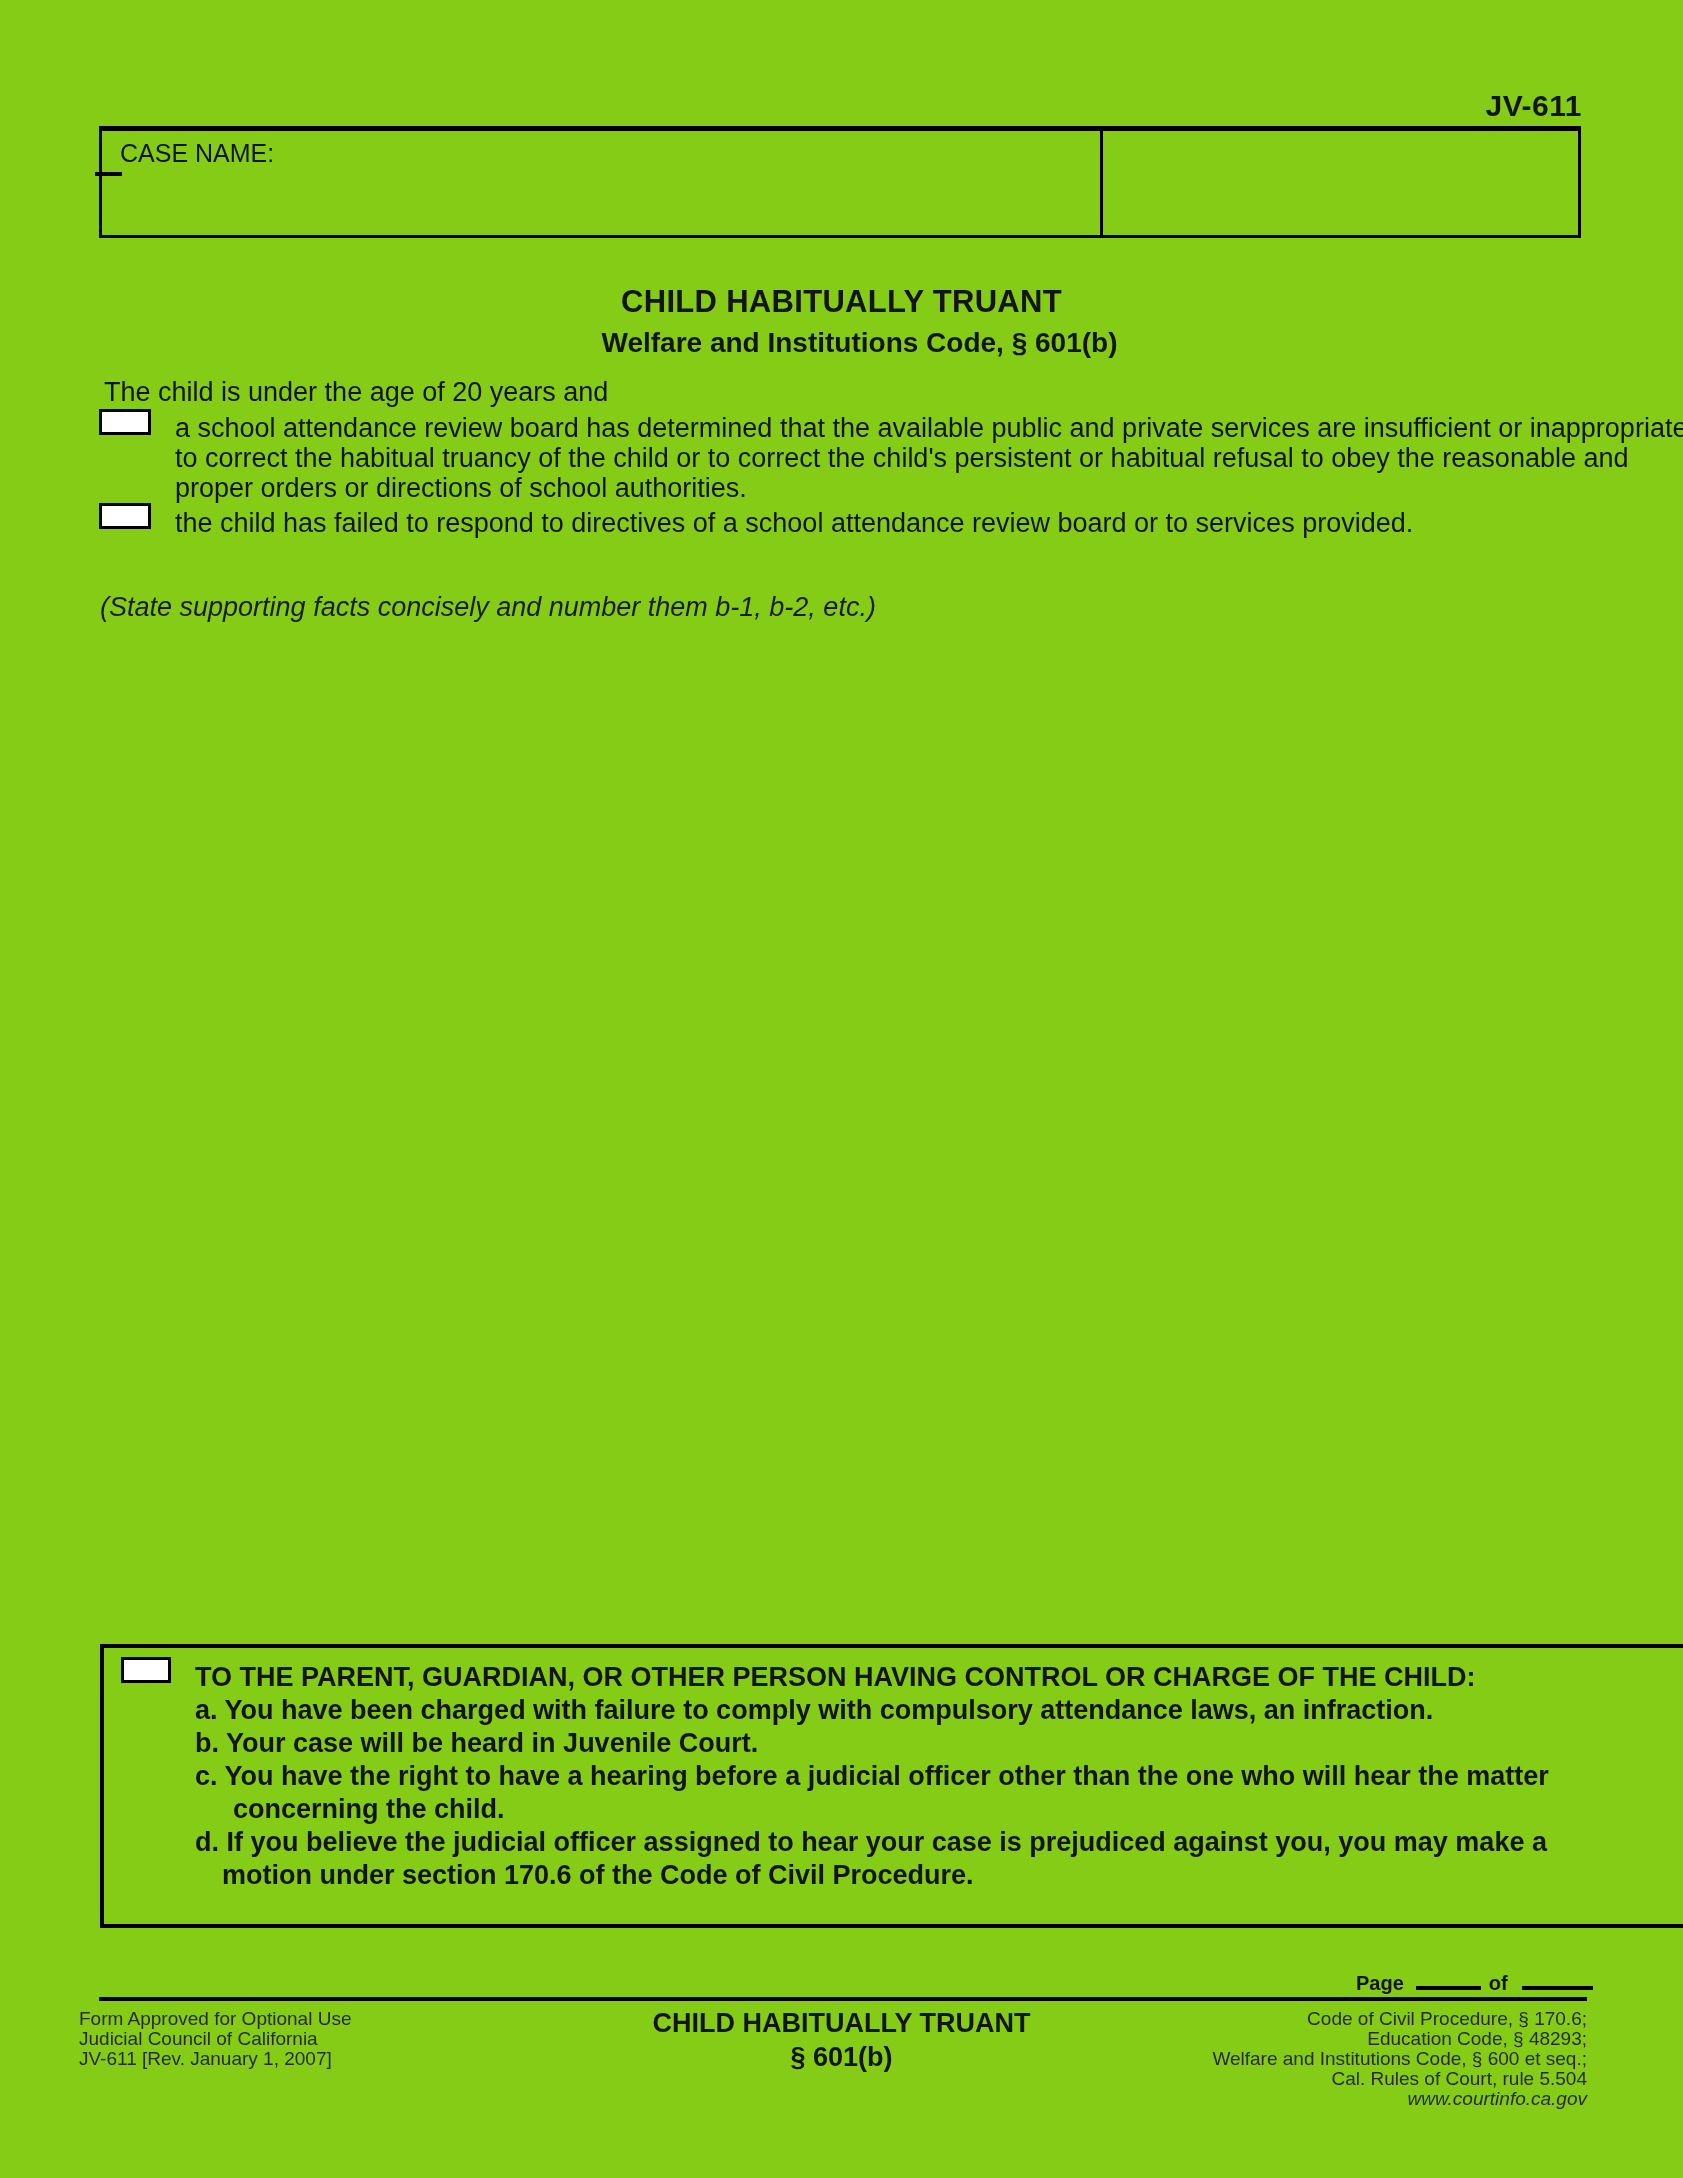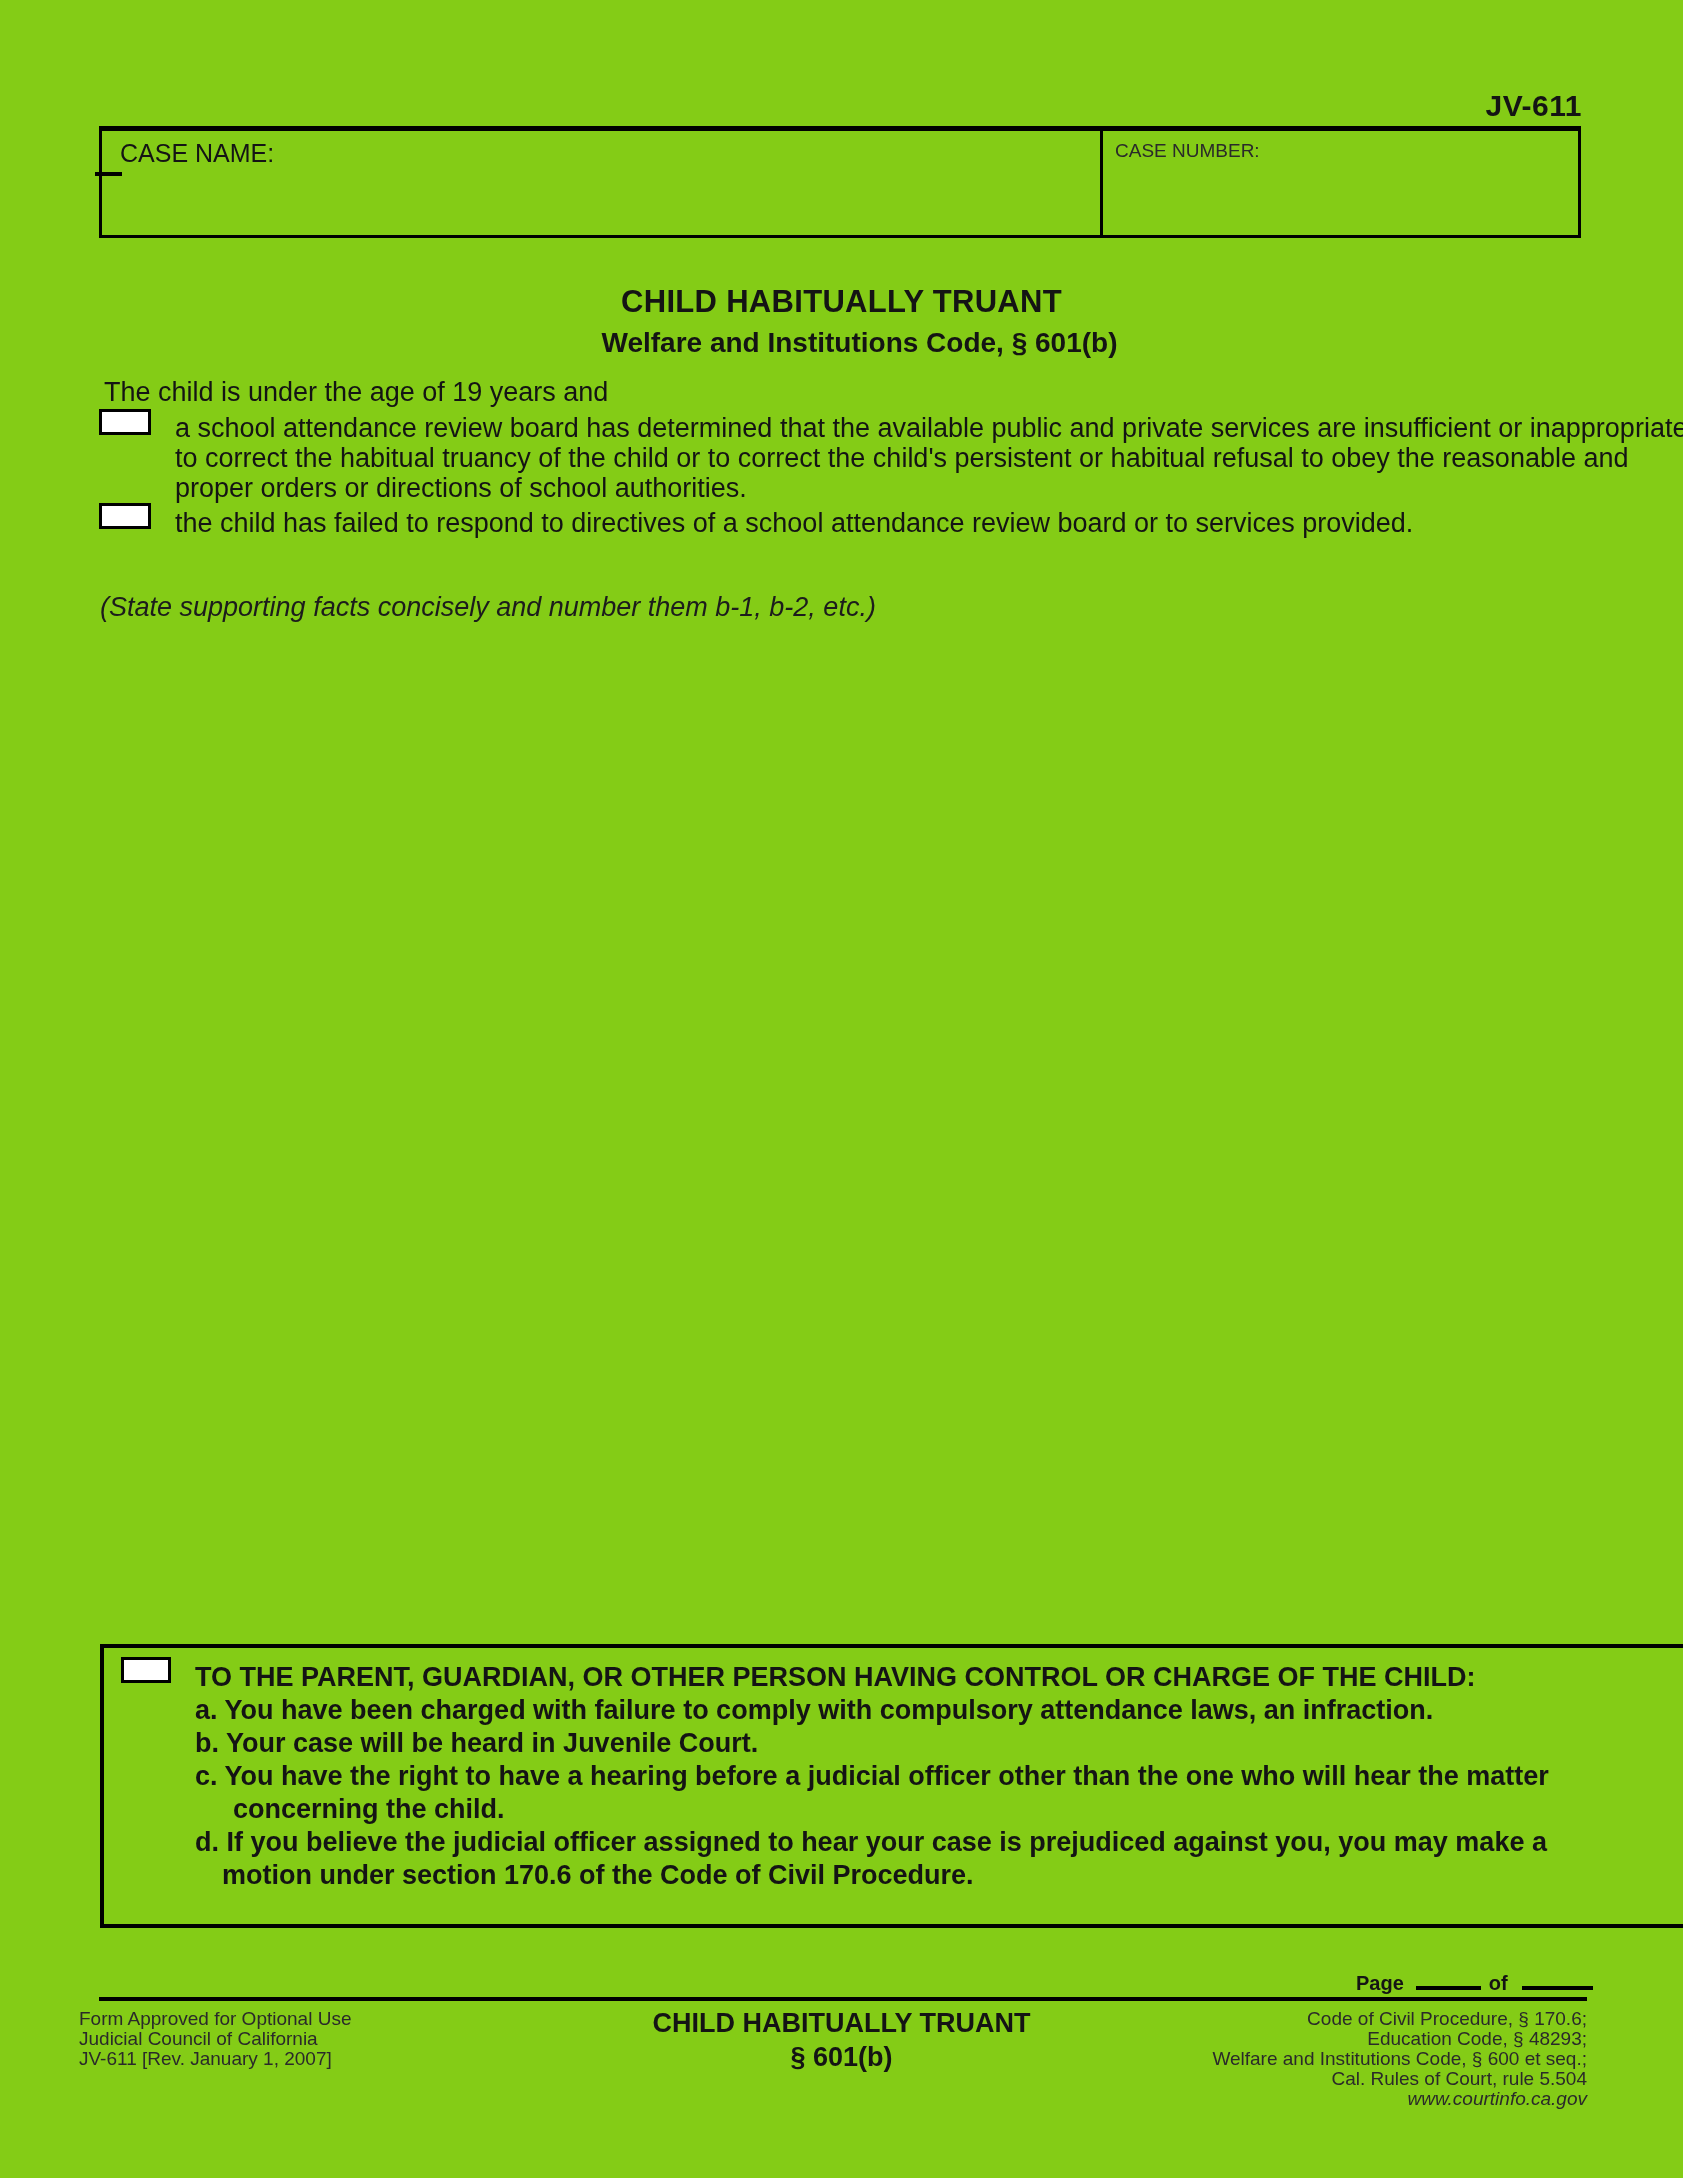--- a/index.html
+++ b/index.html
@@ -82,32 +82,29 @@
 <body>
 
 <div class="page">
 
   <div class="abs form-number">JV-611</div>
 
   <div class="abs case-box">
     <div class="case-name-cell">
       <span>CASE NAME:</span>
     </div>
-    <div class="case-number-cell">
-      <span>CASE NUMBER:</span>
-    </div>
   </div>
   <div class="abs margin-tick"></div>
 
   <div class="abs title-block">
     <div class="main-title">CHILD HABITUALLY TRUANT</div>
     <div class="sub-title">Welfare and Institutions Code, § 601(b)</div>
   </div>
 
-  <div class="abs body-text intro-line nowrap">The child is under the age of 19 years and</div>
+  <div class="abs body-text intro-line nowrap">The child is under the age of 20 years and</div>
 
   <div class="abs checkbox cb-a"></div>
   <div class="abs body-text para-a">
     <div class="nowrap">a school attendance review board has determined that the available public and private services are insufficient or inappropriate</div>
     <div class="nowrap">to correct the habitual truancy of the child or to correct the child's persistent or habitual refusal to obey the reasonable and</div>
     <div class="nowrap">proper orders or directions of school authorities.</div>
   </div>
 
   <div class="abs checkbox cb-b"></div>
   <div class="abs body-text para-b nowrap">the child has failed to respond to directives of a school attendance review board or to services provided.</div>

